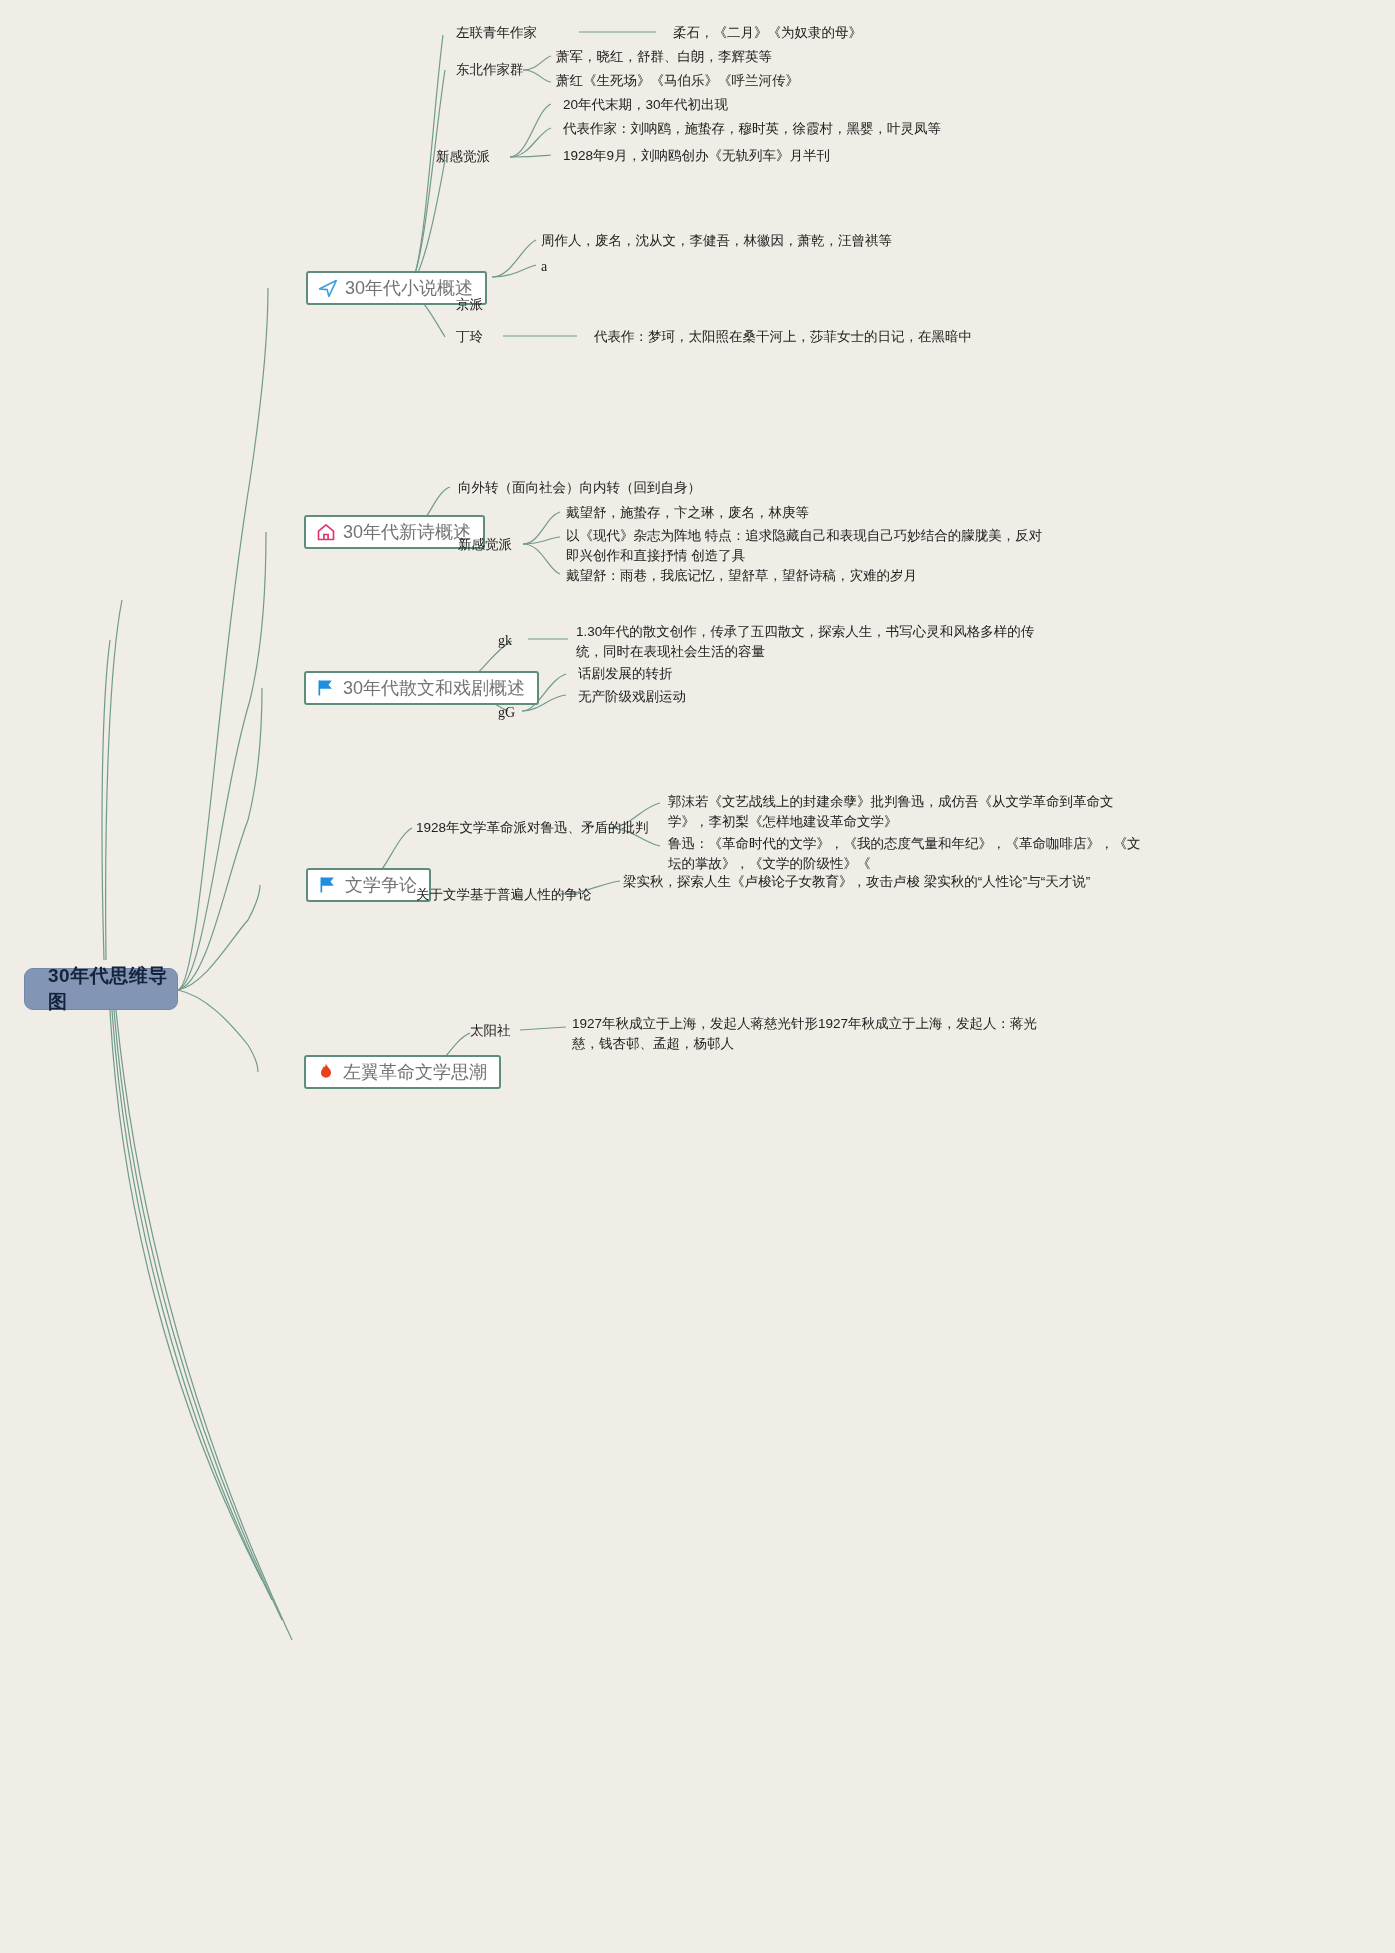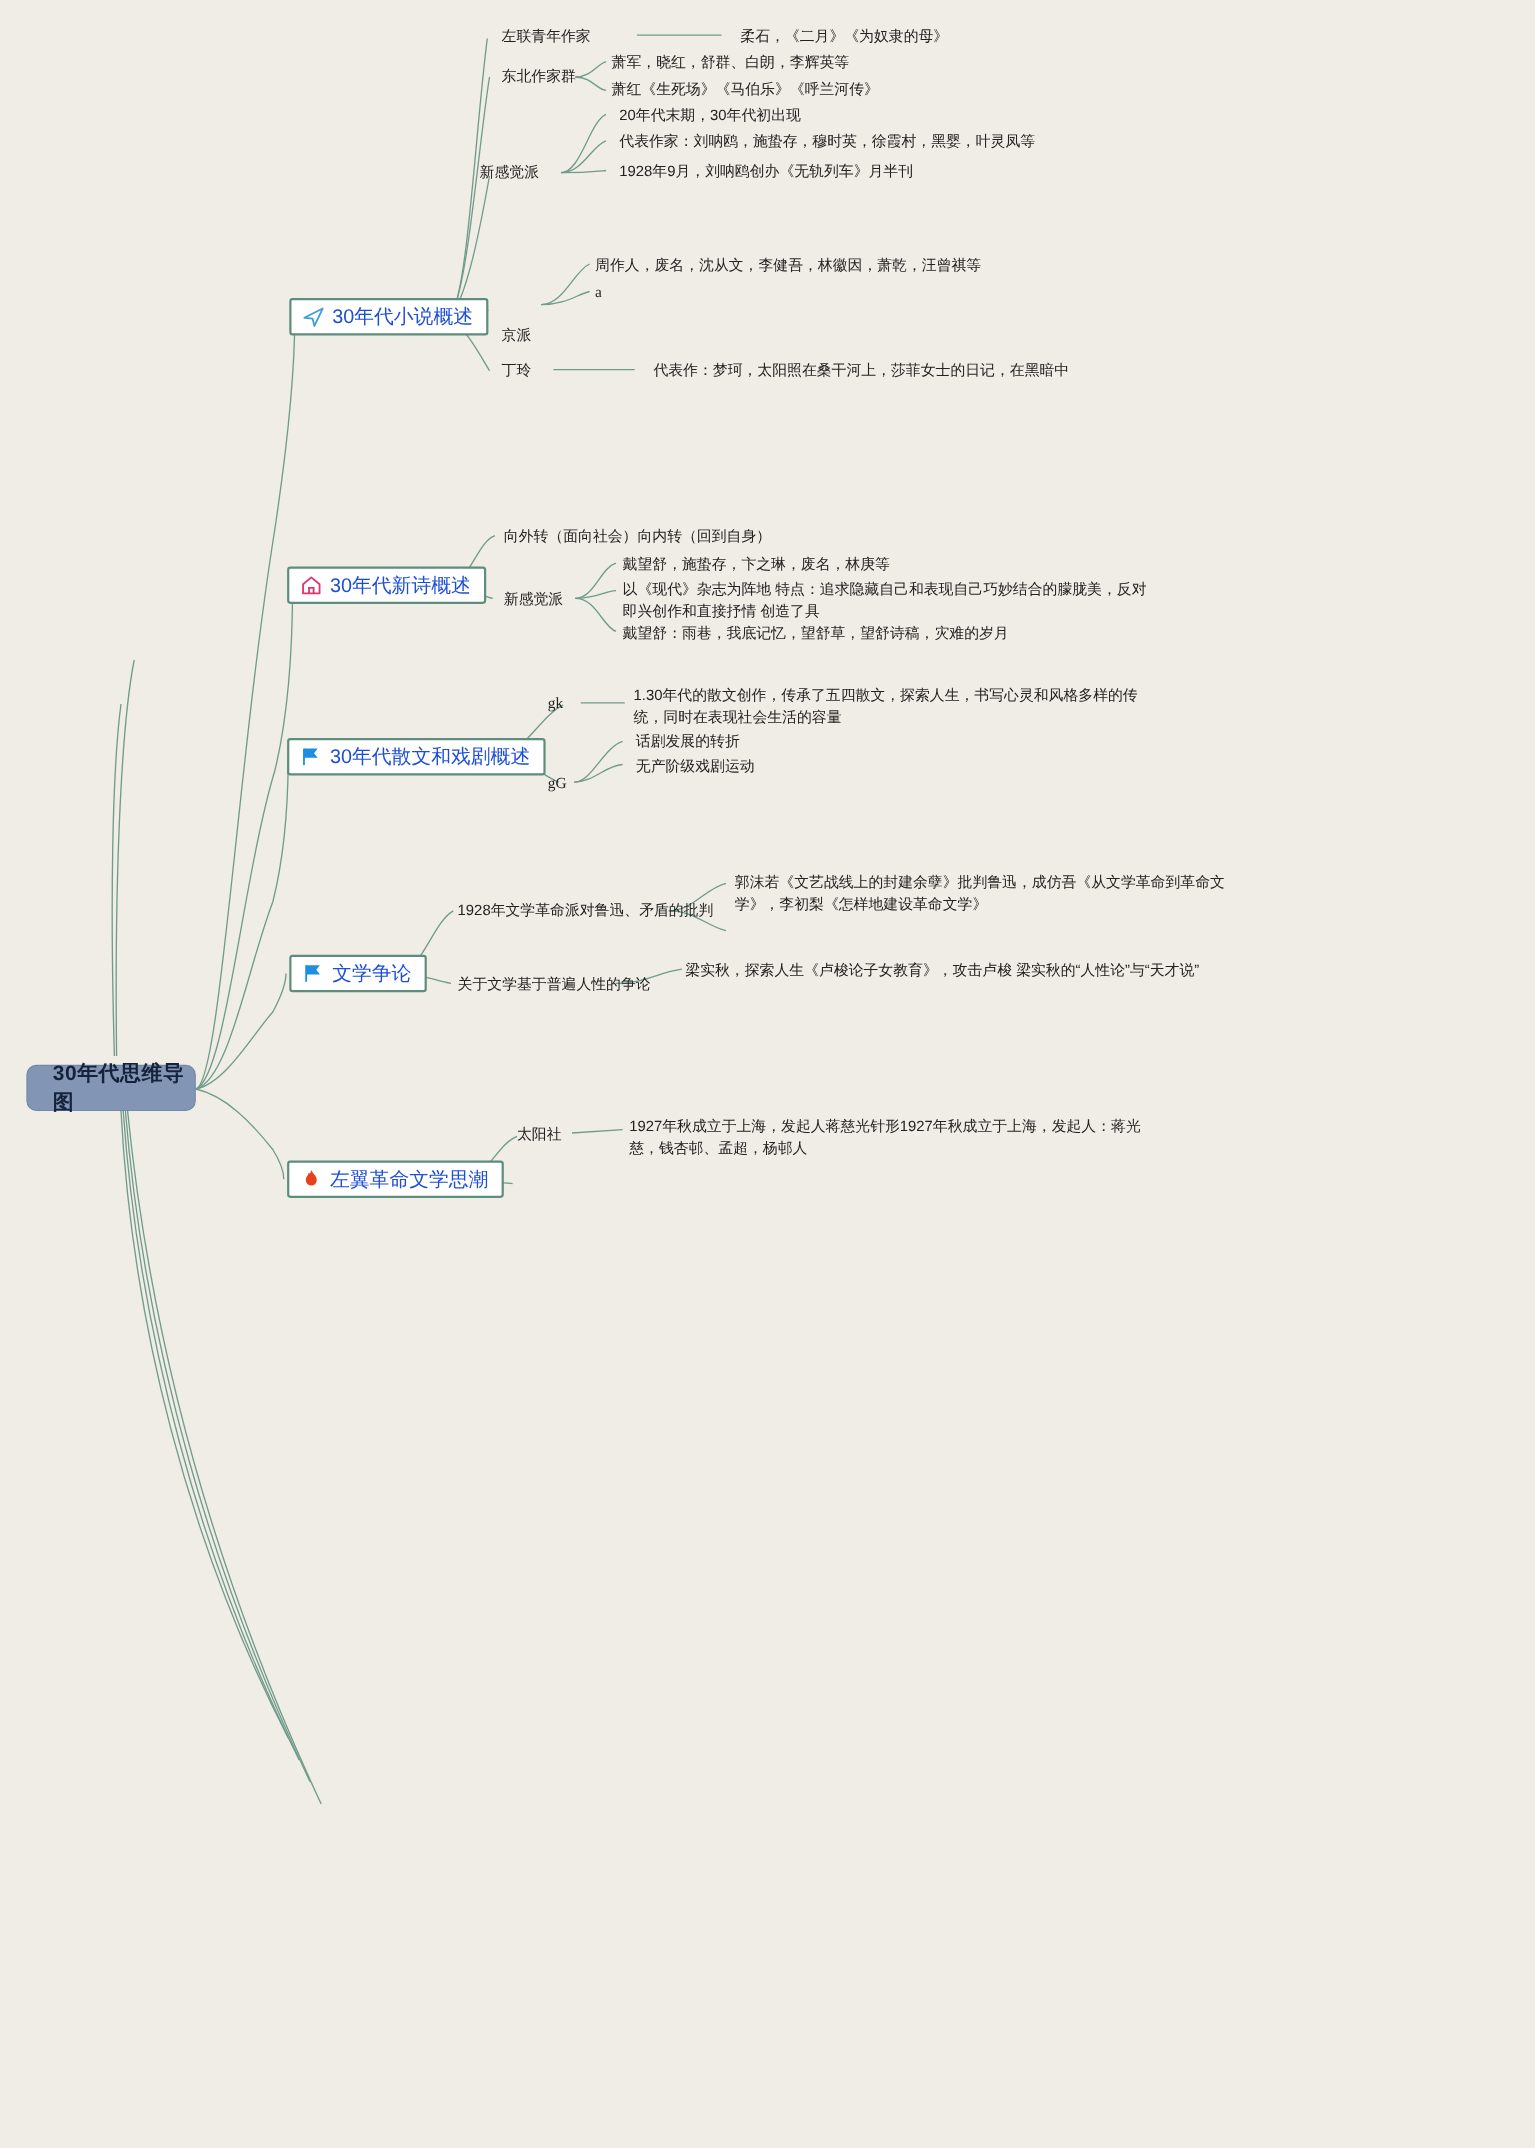--- a/index.html
+++ b/index.html
@@ -22,21 +22,21 @@
     background:#8295b5;border:1px solid #7487a8;border-radius:9px;
     display:flex;align-items:center;justify-content:center;
     font-size:19px;font-weight:bold;color:#14233b;letter-spacing:.5px;padding-left:23px;
   }
 
   
   .l1{
     background:#ffffff;border:2px solid #5e8c7d;border-radius:3px;
     display:flex;align-items:center;gap:7px;
     padding:5px 12px 5px 10px;height:34px;box-sizing:border-box;
-    font-size:18px;color:#1d4ed8;white-space:nowrap;
+    font-size:18px;color:#737373;white-space:nowrap;margin-left:43px;
   }
   .l1 .ico{display:inline-flex;align-items:center;justify-content:center;width:20px;height:20px;flex:0 0 20px;}
 
   
   .txt{position:absolute;font-size:13.5px;line-height:19px;color:#222;white-space:pre;}
   .mono{font-family:"Liberation Serif","DejaVu Serif",serif;font-size:14px;}
 </style>
 </head>
 <body>
 
@@ -179,20 +179,22 @@
           <path d="M4 3 h15 l-4 5 4 5 H4 Z" fill="#1e8fe0"></path>
           <rect x="3" y="3" width="2" height="18" fill="#1e8fe0"></rect>
         </svg>
     </span>
     <span>文学争论</span>
   </div>
 
   <div class="txt" style="left:416px;top:818px;">1928年文学革命派对鲁迅、矛盾的批判</div>
   <div class="txt" style="left:668px;top:792px;line-height:20px;">郭沫若《文艺战线上的封建余孽》批判鲁迅，成仿吾《从文学革命到革命文
 学》，李初梨《怎样地建设革命文学》</div>
+  <div class="txt" style="left:668px;top:834px;line-height:20px;">鲁迅：《革命时代的文学》，《我的态度气量和年纪》，《革命咖啡店》，《文
+坛的掌故》，《文学的阶级性》《</div>
 
   <div class="txt" style="left:416px;top:885px;">关于文学基于普遍人性的争论</div>
   <div class="txt" style="left:623px;top:872px;">梁实秋，探索人生《卢梭论子女教育》，攻击卢梭 梁实秋的“人性论”与“天才说”</div>
 
   <div class="node l1" style="left:261px;top:1055px;">
     <span class="ico">
       <svg viewBox="0 0 24 24" width="20" height="20">
           <path d="M12 2 C 14 7 18 8 18 13 a6 6 0 0 1 -12 0 C 6 9 9 8 9 5 C 11 7 11 5 12 2 Z" fill="#e8401f"></path>
         </svg>
     </span>

